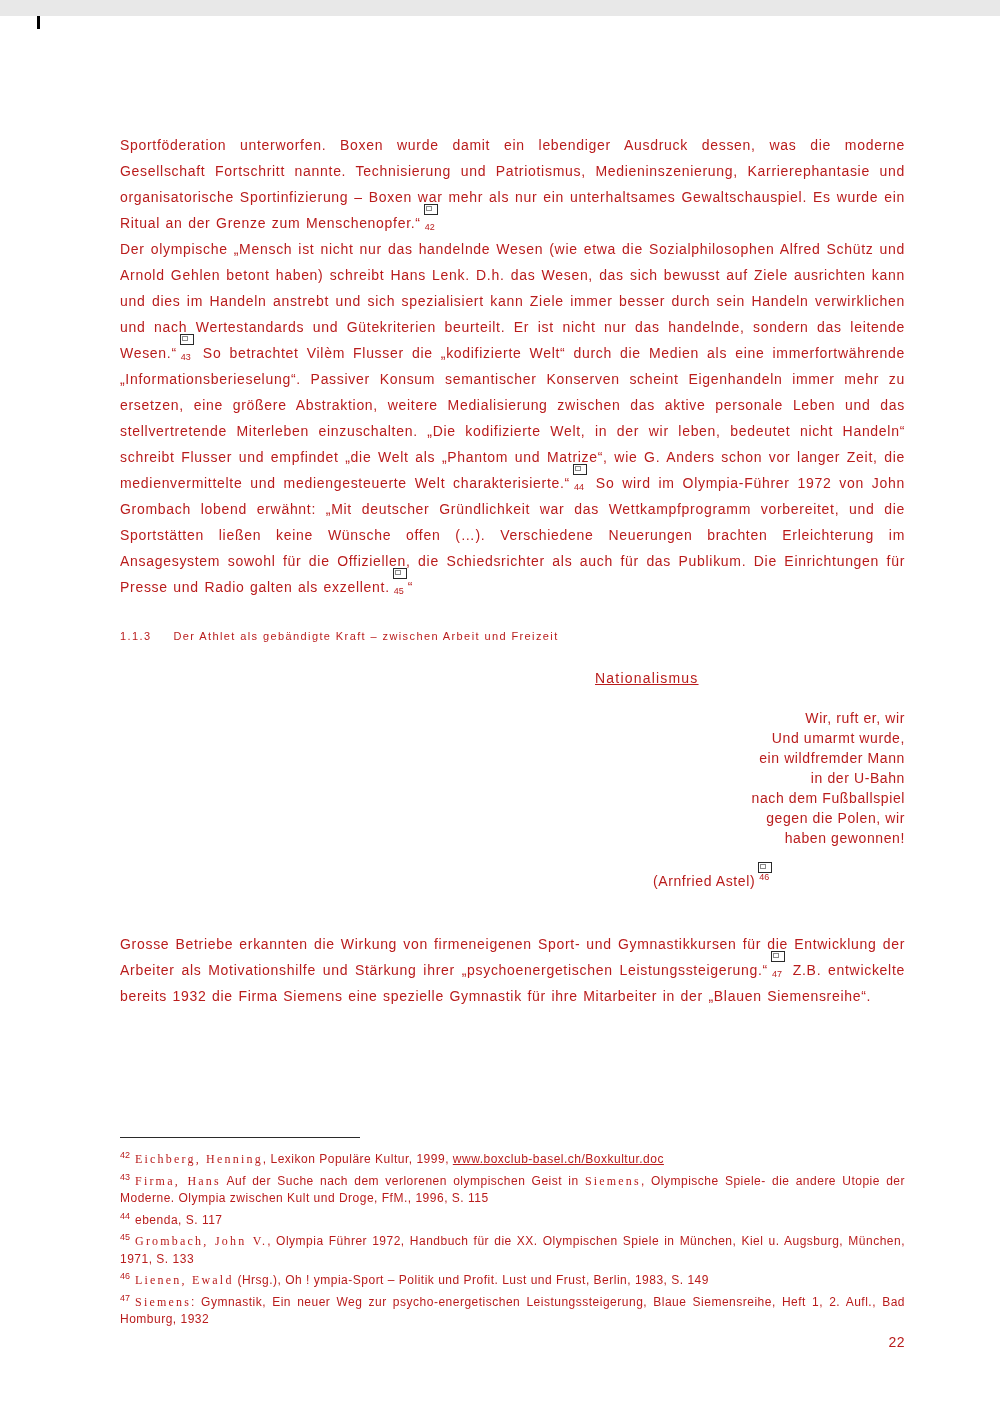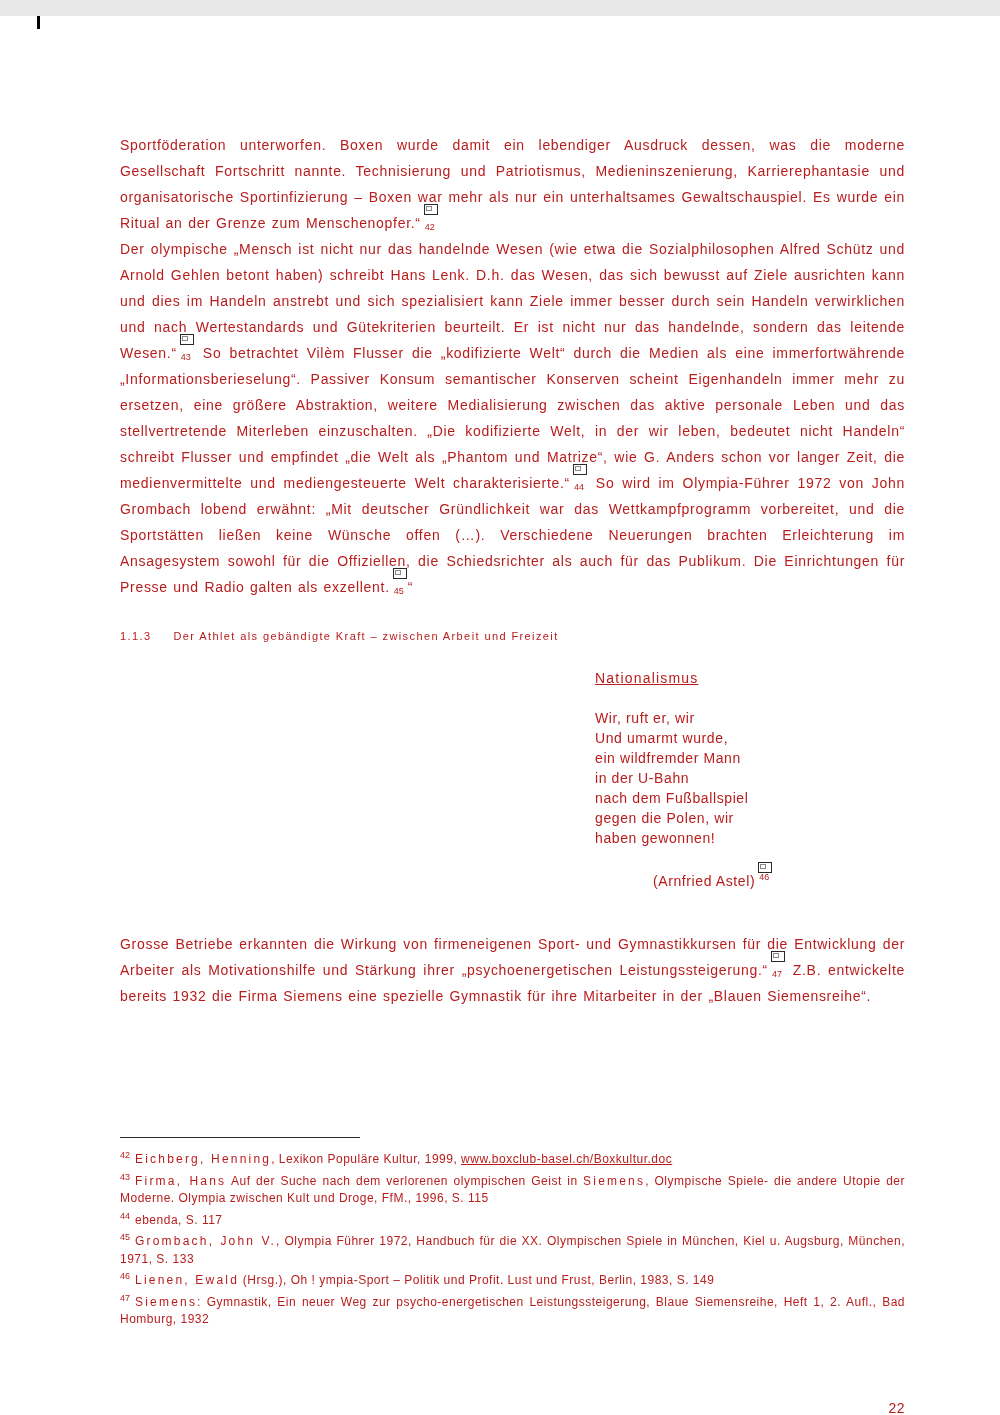--- a/index.html
+++ b/index.html
@@ -26,34 +26,34 @@
   .heading{
     margin:30px 0 0 0;
     font-size:11px;
     font-weight:400;
     letter-spacing:1.4px;
     white-space:nowrap;
   }
   .heading .h-title{margin-left:22px;}
   .poem{margin:28px 0 0 475px;font-size:14px;letter-spacing:0.6px;}
   .poem-title{margin-bottom:22px;letter-spacing:1.2px;text-decoration:underline;}
-  .poem-line{line-height:20px;}
+  .poem-line{line-height:20px;text-align:right;}
   .poem-attrib{margin:24px 0 0 58px;}
   #paragraphs-bottom{margin-top:42px;}
   .fn-rule{
     margin-top:128px;
     width:240px;height:0;
     border-top:1.5px solid #2a2a2a;
   }
   .footnotes{margin-top:9px;font-size:12px;line-height:17.5px;letter-spacing:0.5px;text-align:justify;}
   .fn{margin:0;}
   .fn-num{font-size:9px;vertical-align:super;margin-right:5px;letter-spacing:0;}
-  .sperr{letter-spacing:2.2px;}
+  .sperr{letter-spacing:2.2px;font-family:Liberation Serif, serif;}
   .link{text-decoration:underline;cursor:pointer;}
-  .page-number{position:absolute;top:1384px;right:0;font-size:14px;letter-spacing:0.5px;}
+  .page-number{position:absolute;top:1318px;right:0;font-size:14px;letter-spacing:0.5px;}
   
   .fnref{
     display:inline-block;position:relative;
     width:18px;height:14px;vertical-align:baseline;
     cursor:pointer;
   }
   .fnbox{
     position:absolute;left:3px;top:-10px;
     width:12px;height:9px;
     border:1px solid #2a2a2a;background:#fff;

